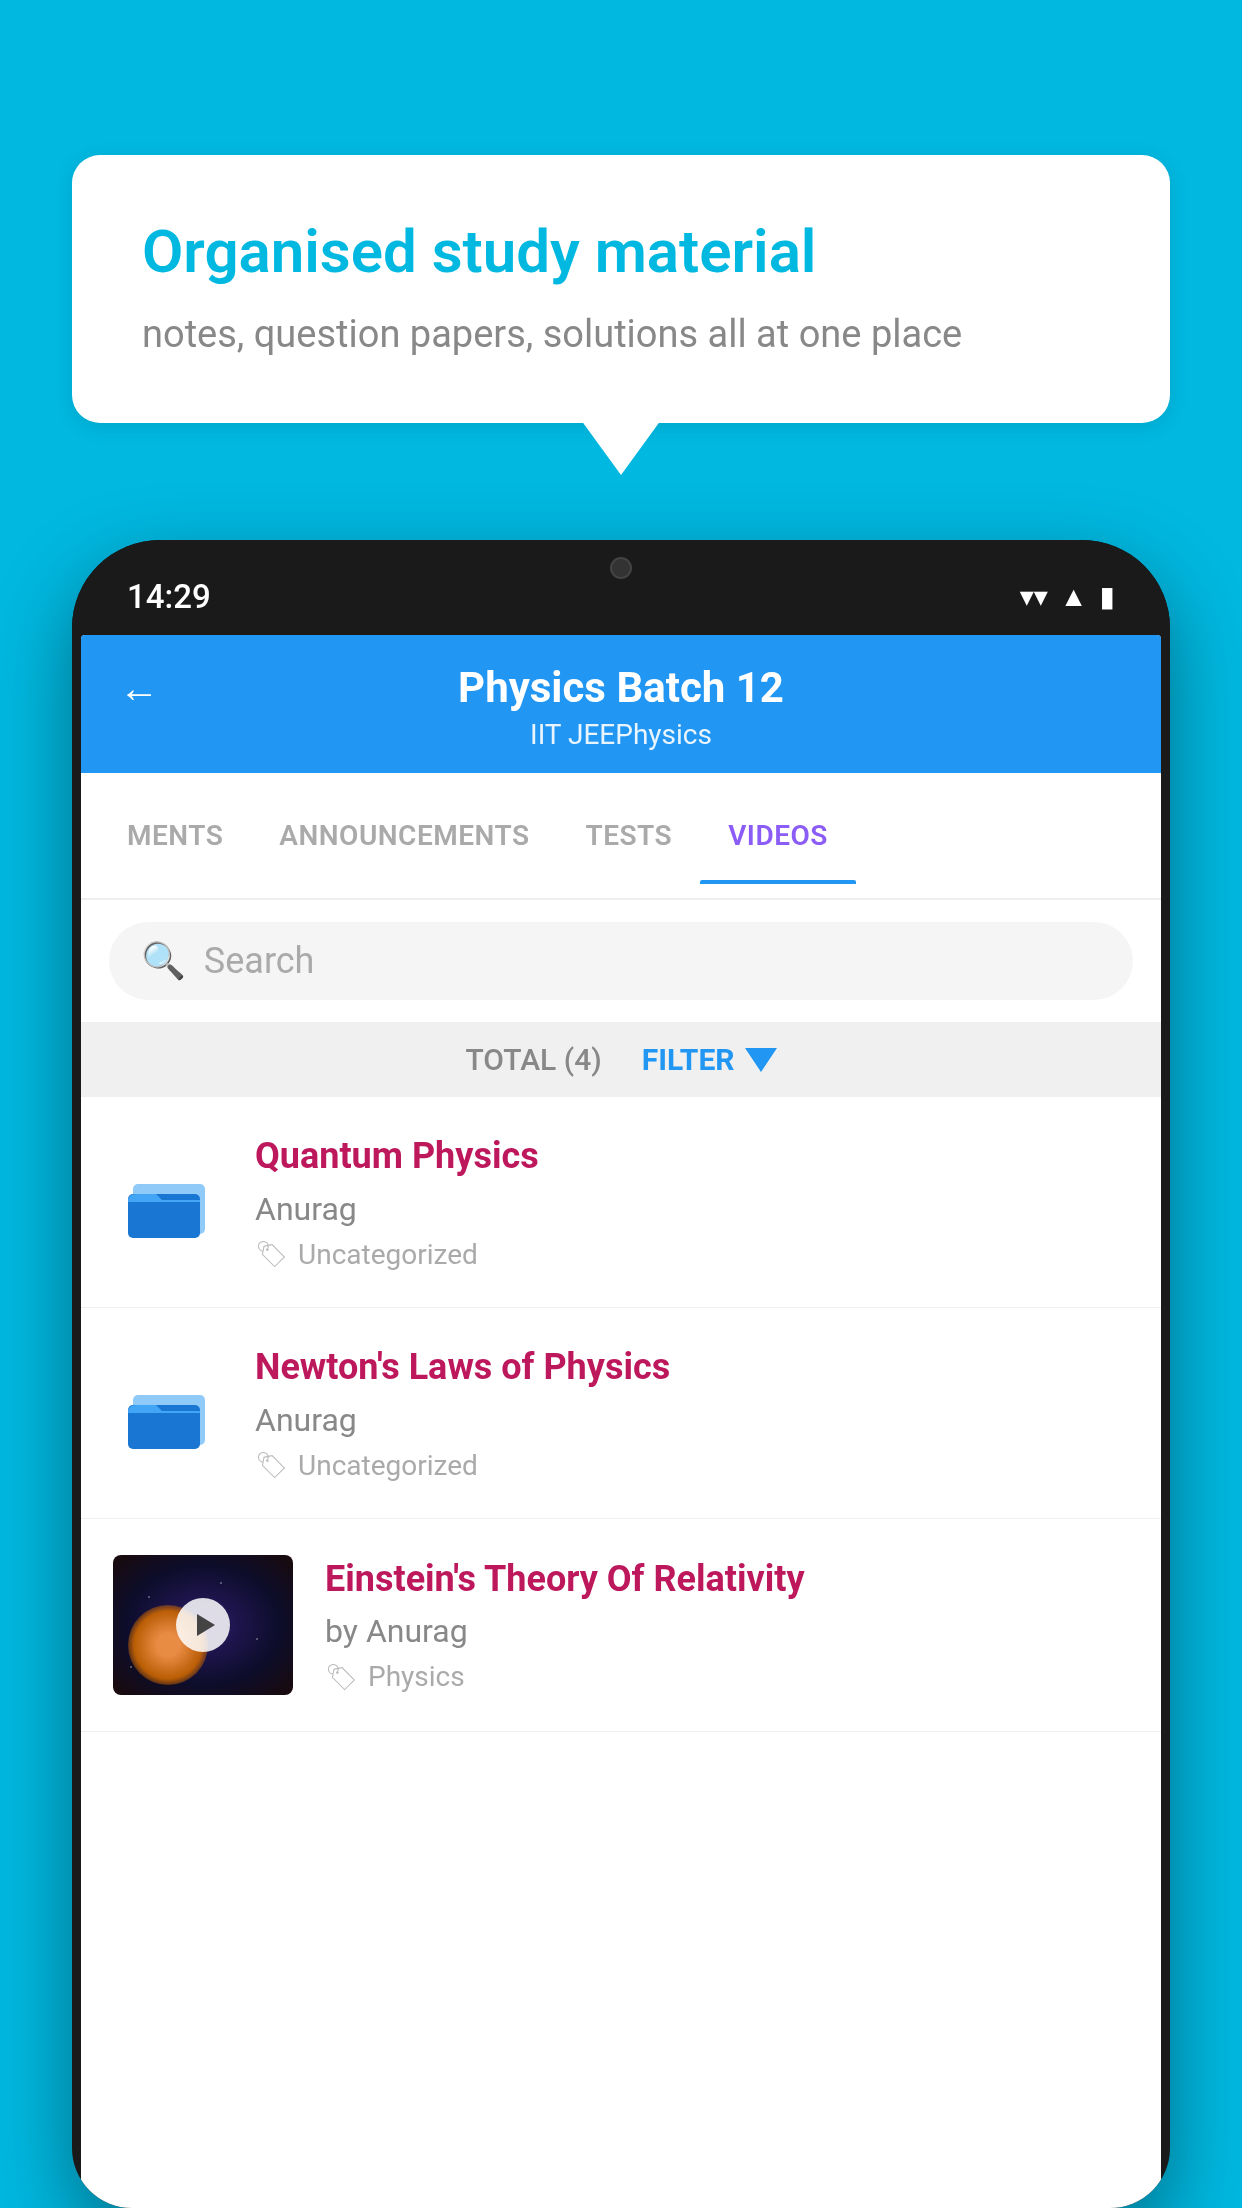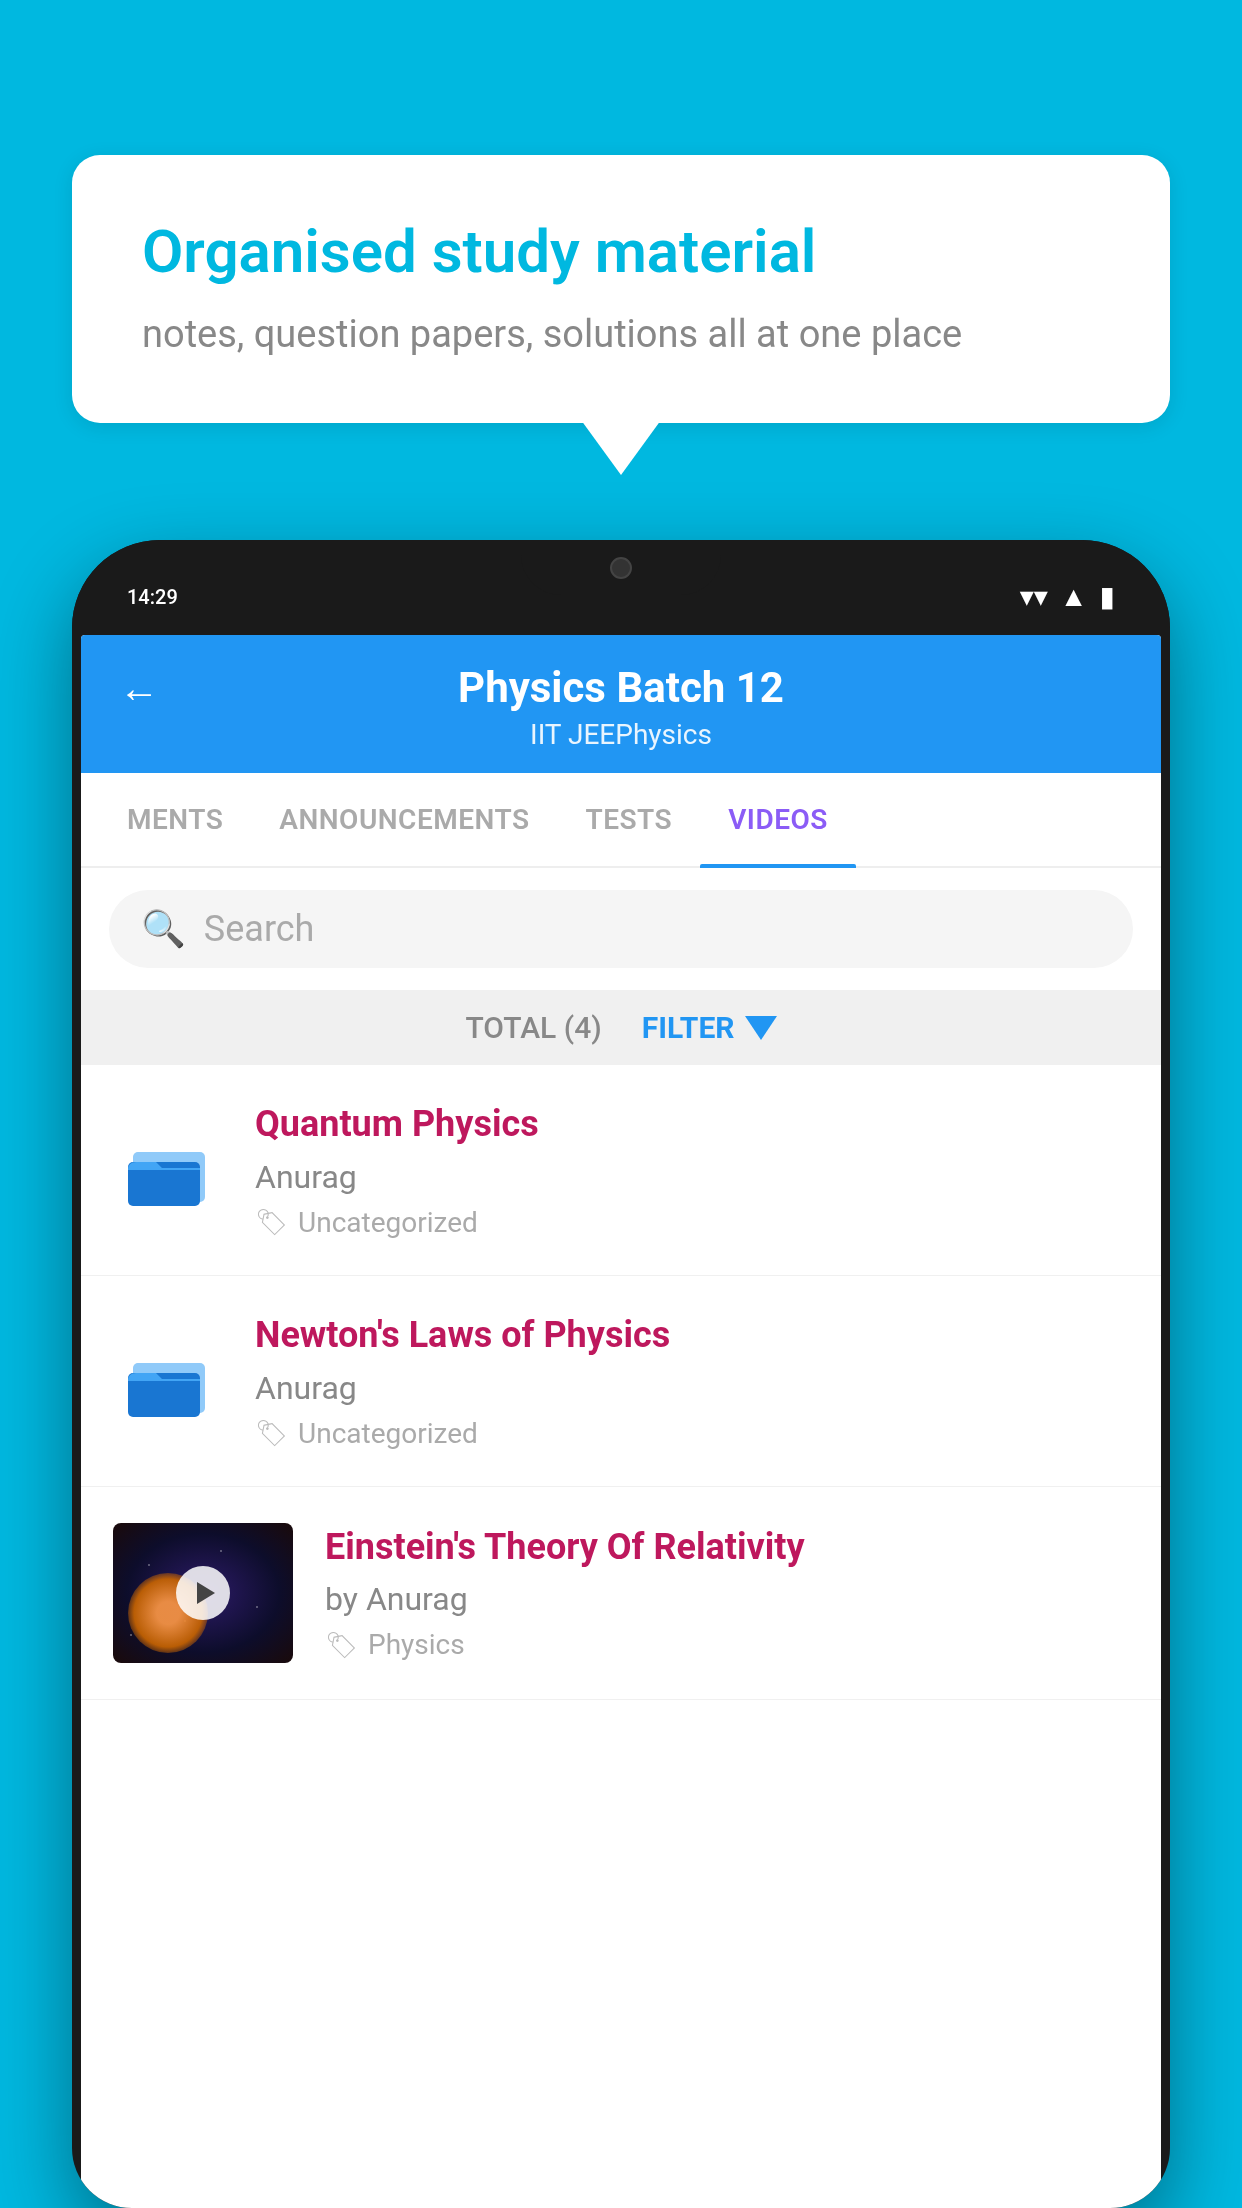--- a/index.html
+++ b/index.html
@@ -78,21 +78,21 @@
       position: relative;
       display: flex;
       align-items: center;
       justify-content: space-between;
       padding: 0 55px;
       padding-top: 18px;
     }
 
     .status-time {
       color: white;
-      font-size: 20px;
+      font-size: 33px;
       font-weight: 500;
     }
 
     .notch {
       position: absolute;
       top: 0;
       left: 50%;
       transform: translateX(-50%);
       width: 200px;
       height: 55px;
@@ -166,21 +166,21 @@
 
     .header-subtitle span {
       color: rgba(255,255,255,0.9);
     }
 
     
     .tab-bar {
       background: white;
       display: flex;
       border-bottom: 2px solid #eee;
-      padding: 0 18px;
+      padding: 16px 18px;
     }
 
     .tab-item {
       padding: 30px 28px;
       font-size: 28px;
       font-weight: 600;
       color: #aaa;
       letter-spacing: 0.5px;
       cursor: pointer;
       position: relative;

